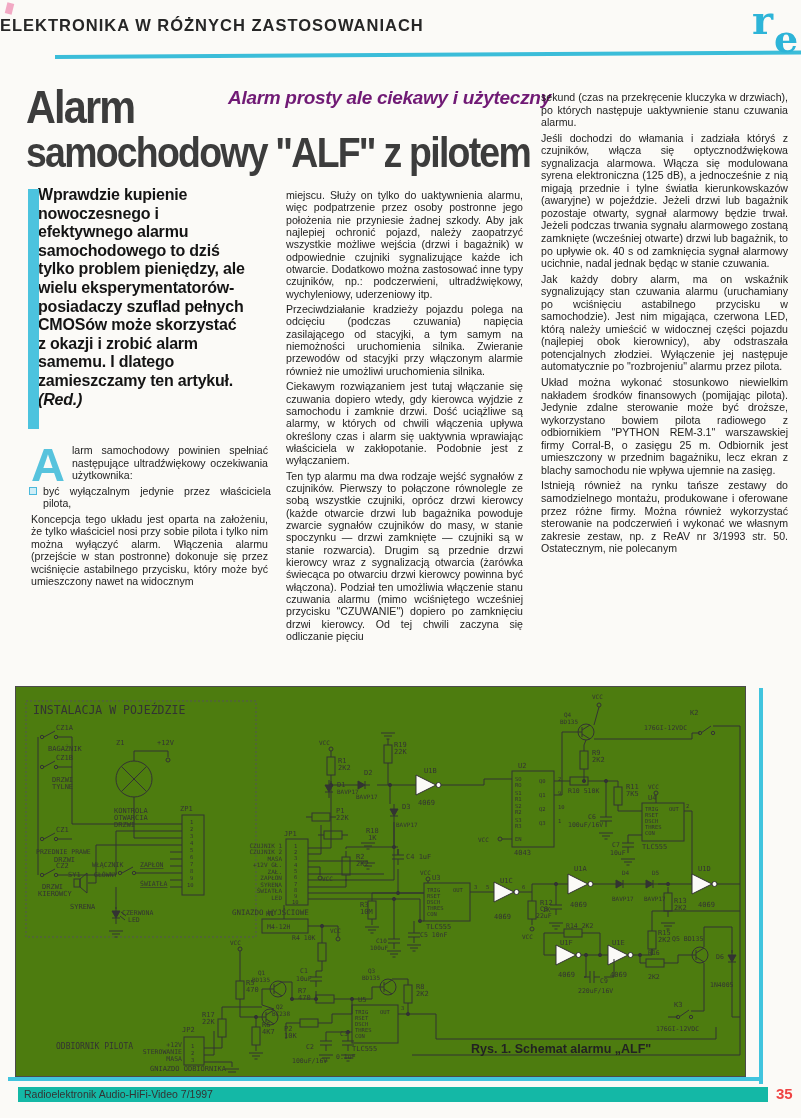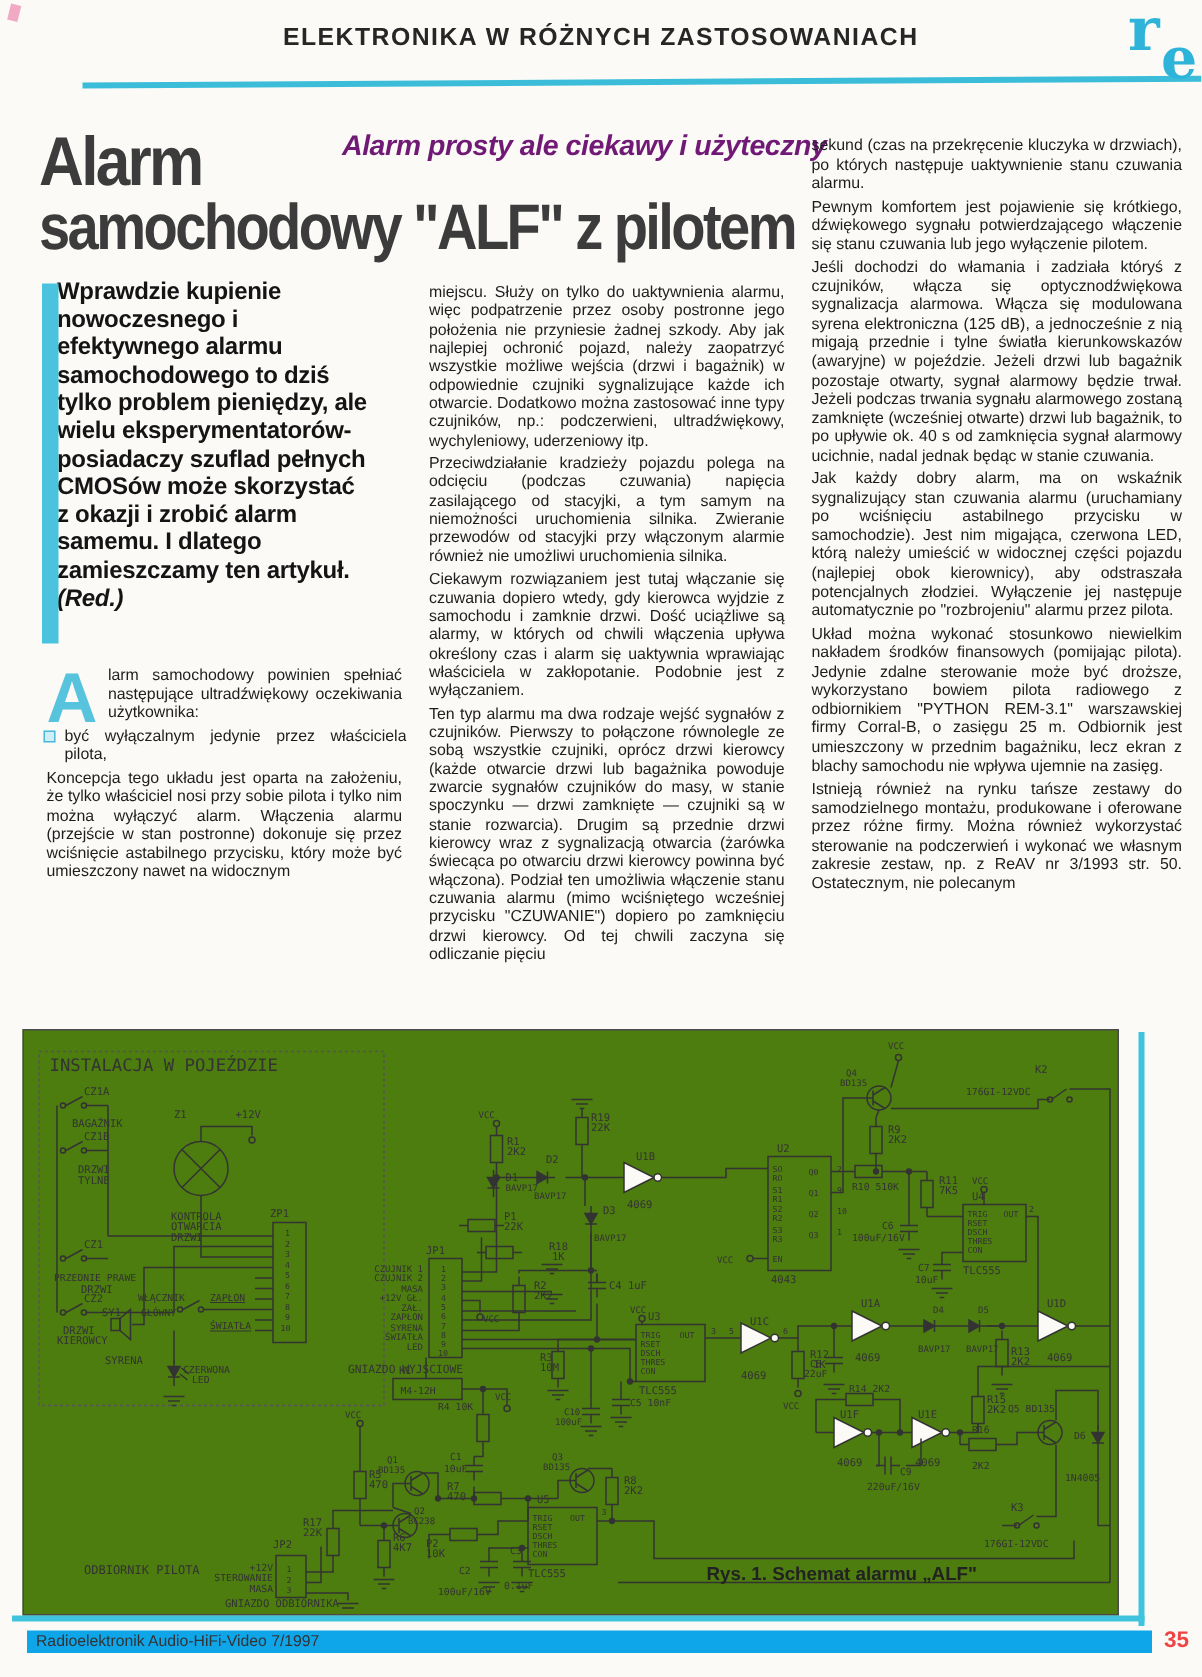--- a/index.html
+++ b/index.html
@@ -1,19 +1,19 @@
 <!DOCTYPE html>
 <html lang="pl"><head>
 <meta charset="utf-8">
 <style>
   html,body{margin:0;padding:0}
   body{width:801px;height:1118px;position:relative;background:#fbfaf7;
        font-family:"Liberation Sans",sans-serif;color:#1d1d1d;overflow:hidden}
   .abs{position:absolute}
-  .masthead{top:16px;left:0;width:100%;text-align:center;font-weight:bold;
+  .masthead{top:16px;left:0;width:100%;font-weight:bold;
             font-size:16.5px;letter-spacing:1px;color:#262626}
   .rule{top:55px;left:55px;width:746px;height:4px;background:#3bbdd9;
         transform:rotate(-0.35deg);transform-origin:left center}
   .scanmark{top:3px;left:6px;width:7px;height:11px;background:#f2a9c4;transform:rotate(14deg)}
   .logo-r{top:0px;left:752px;font-family:"DejaVu Serif",serif;font-weight:bold;
           font-size:40px;color:#2db4d8;line-height:1}
   .logo-e{top:20px;left:774px;font-family:"DejaVu Serif",serif;font-weight:bold;
           font-size:38px;color:#2db4d8;line-height:1}
   .title1{top:80px;left:26px;font-size:46px;font-weight:bold;letter-spacing:-2px;
           color:#3c3c3c;transform:scaleX(.9);transform-origin:left top;white-space:nowrap}
@@ -33,21 +33,21 @@
   .col3{top:88px;left:538px;width:253px;height:597px}
   .dropcap{float:left;font-size:47px;line-height:38px;font-weight:bold;color:#57c3dd;
            margin:2px 7px 0 0;font-family:"Liberation Sans",sans-serif}
   .bullet{position:relative;padding-left:15px;text-align:justify}
   .bullet .sq{position:absolute;left:1px;top:2px;width:6px;height:6px;
               border:1.5px solid #4cb9db;background:#cfeef7}
   .figure{top:686px;left:15px;width:729px;height:389px;border:1px solid #4a4a4a;background:#4d7c0f}
   .fig-caption{position:absolute;left:455px;top:355px;font-weight:bold;font-size:12.5px;color:#222}
   .cyan-v{top:688px;left:759px;width:4px;height:396px;background:#40c4de}
   .cyan-h{top:1077px;left:8px;width:755px;height:4px;background:#40c4de}
-  .footerbar{top:1087px;left:18px;width:750px;height:15px;background:#0ea5e9}
+  .footerbar{top:1087px;left:18px;width:750px;height:15px;background:#14b8a6}
   .footertext{position:absolute;left:6px;top:1px;font-size:10.5px;color:#333}
   .pageno{top:1085px;left:776px;font-size:15px;font-weight:bold;color:#ef4444}
   svg text{font-family:"DejaVu Sans Mono",monospace}
 </style>
 </head>
 <body>
 
 <div class="abs scanmark"></div>
 <div class="abs masthead">ELEKTRONIKA W RÓŻNYCH ZASTOSOWANIACH</div>
 <div class="abs rule"></div>
@@ -71,21 +71,20 @@
 
 <div class="abs bodycol col2">
   <p>miejscu. Służy on tylko do uaktywnienia alarmu, więc podpatrzenie przez osoby postronne jego położenia nie przyniesie żadnej szkody. Aby jak najlepiej ochronić pojazd, należy zaopatrzyć wszystkie możliwe wejścia (drzwi i bagażnik) w odpowiednie czujniki sygnalizujące każde ich otwarcie. Dodatkowo można zastosować inne typy czujników, np.: podczerwieni, ultradźwiękowy, wychyleniowy, uderzeniowy itp.</p>
   <p>Przeciwdziałanie kradzieży pojazdu polega na odcięciu (podczas czuwania) napięcia zasilającego od stacyjki, a tym samym na niemożności uruchomienia silnika. Zwieranie przewodów od stacyjki przy włączonym alarmie również nie umożliwi uruchomienia silnika.</p>
   <p>Ciekawym rozwiązaniem jest tutaj włączanie się czuwania dopiero wtedy, gdy kierowca wyjdzie z samochodu i zamknie drzwi. Dość uciążliwe są alarmy, w których od chwili włączenia upływa określony czas i alarm się uaktywnia wprawiając właściciela w zakłopotanie. Podobnie jest z wyłączaniem.</p>
   <p>Ten typ alarmu ma dwa rodzaje wejść sygnałów z czujników. Pierwszy to połączone równolegle ze sobą wszystkie czujniki, oprócz drzwi kierowcy (każde otwarcie drzwi lub bagażnika powoduje zwarcie sygnałów czujników do masy, w stanie spoczynku — drzwi zamknięte — czujniki są w stanie rozwarcia). Drugim są przednie drzwi kierowcy wraz z sygnalizacją otwarcia (żarówka świecąca po otwarciu drzwi kierowcy powinna być włączona). Podział ten umożliwia włączenie stanu czuwania alarmu (mimo wciśniętego wcześniej przycisku "CZUWANIE") dopiero po zamknięciu drzwi kierowcy. Od tej chwili zaczyna się odliczanie pięciu</p>
 </div>
 
 <div class="abs bodycol col3">
   <p>sekund (czas na przekręcenie kluczyka w drzwiach), po których następuje uaktywnienie stanu czuwania alarmu.</p>
-  <p>Pewnym komfortem jest pojawienie się krótkiego, dźwiękowego sygnału potwierdzającego włączenie się stanu czuwania lub jego wyłączenie pilotem.</p>
   <p>Jeśli dochodzi do włamania i zadziała któryś z czujników, włącza się optycznodźwiękowa sygnalizacja alarmowa. Włącza się modulowana syrena elektroniczna (125 dB), a jednocześnie z nią migają przednie i tylne światła kierunkowskazów (awaryjne) w pojeździe. Jeżeli drzwi lub bagażnik pozostaje otwarty, sygnał alarmowy będzie trwał. Jeżeli podczas trwania sygnału alarmowego zostaną zamknięte (wcześniej otwarte) drzwi lub bagażnik, to po upływie ok. 40 s od zamknięcia sygnał alarmowy ucichnie, nadal jednak będąc w stanie czuwania.</p>
   <p>Jak każdy dobry alarm, ma on wskaźnik sygnalizujący stan czuwania alarmu (uruchamiany po wciśnięciu astabilnego przycisku w samochodzie). Jest nim migająca, czerwona LED, którą należy umieścić w widocznej części pojazdu (najlepiej obok kierownicy), aby odstraszała potencjalnych złodziei. Wyłączenie jej następuje automatycznie po "rozbrojeniu" alarmu przez pilota.</p>
   <p>Układ można wykonać stosunkowo niewielkim nakładem środków finansowych (pomijając pilota). Jedynie zdalne sterowanie może być droższe, wykorzystano bowiem pilota radiowego z odbiornikiem "PYTHON REM-3.1" warszawskiej firmy Corral-B, o zasięgu 25 m. Odbiornik jest umieszczony w przednim bagażniku, lecz ekran z blachy samochodu nie wpływa ujemnie na zasięg.</p>
   <p>Istnieją również na rynku tańsze zestawy do samodzielnego montażu, produkowane i oferowane przez różne firmy. Można również  wykorzystać sterowanie na podczerwień i wykonać we własnym zakresie zestaw, np. z ReAV nr 3/1993 str. 50. Ostatecznym, nie polecanym</p>
 </div>
 
 <div class="abs figure">
   <svg id="schematic" width="727" height="387" viewBox="0 0 727 387">
     <rect x="10" y="14" width="230" height="236" fill="none" stroke="#555" stroke-width="1" stroke-dasharray="2,2"></rect>
     <g id="shapes" stroke="#333" stroke-width="1" fill="none">

